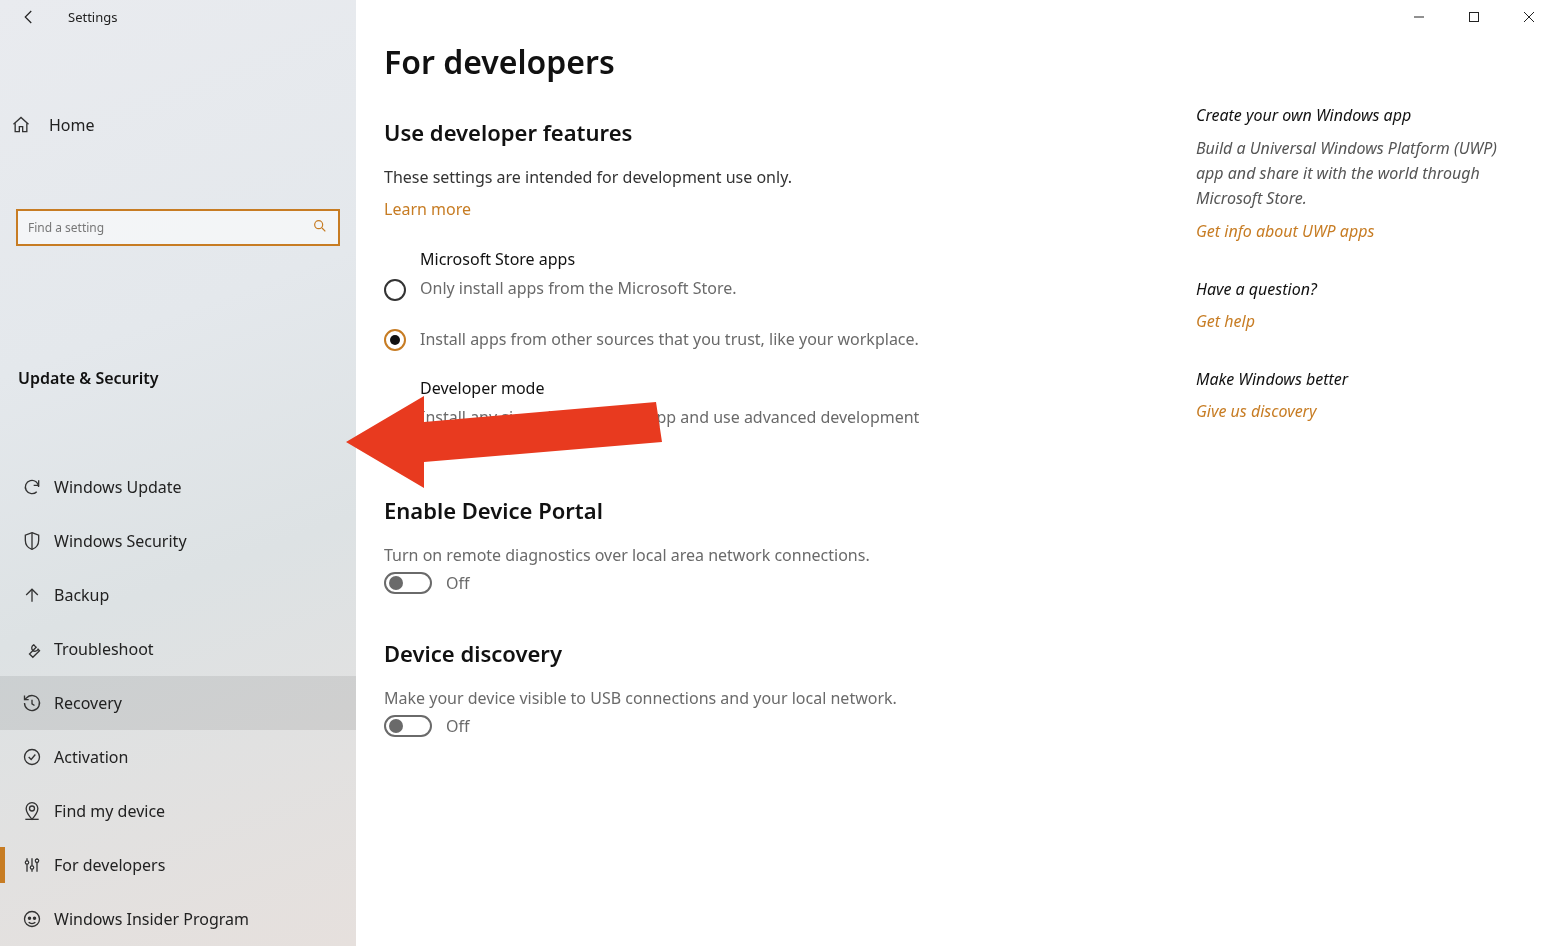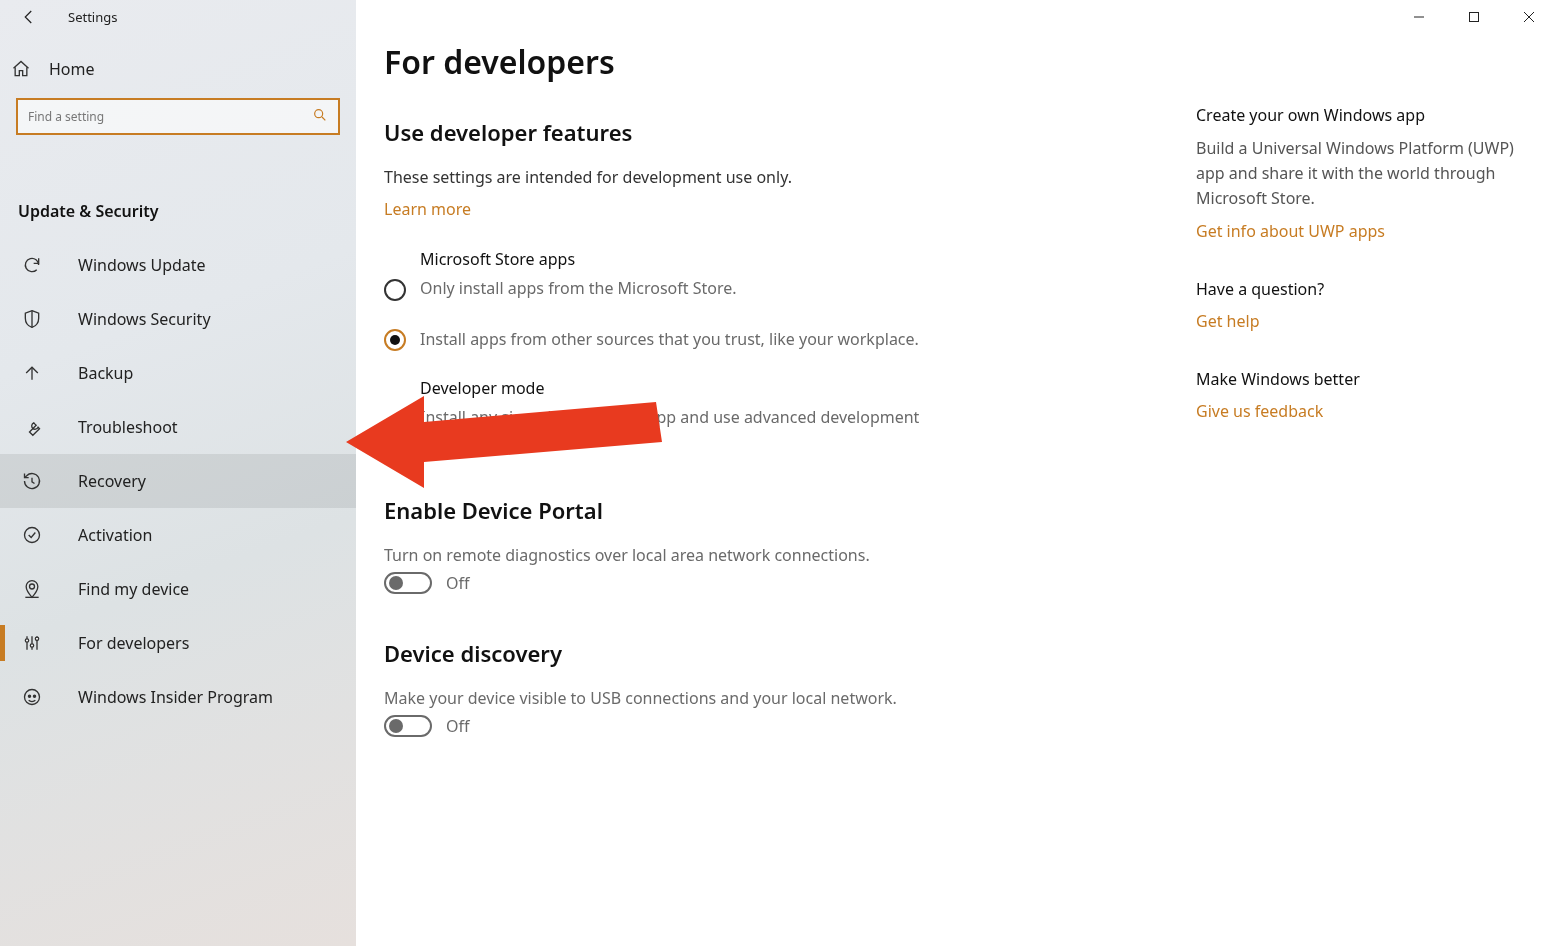--- a/index.html
+++ b/index.html
@@ -3,20 +3,21 @@
 <meta charset="utf-8">
 <style>
   * { box-sizing: border-box; margin: 0; padding: 0; font-family: "Segoe UI", -apple-system, system-ui, sans-serif; }
   html, body { width: 1556px; height: 946px; overflow: hidden; background: #fff; }
   .window { display: flex; width: 100%; height: 100%; }
   .sidebar {
     width: 356px; height: 100%;
     background: linear-gradient(160deg, #e9ebef 0%, #e4e8ec 35%, #dde2e4 60%, #e6e0dd 100%);
     display: flex; flex-direction: column;
     position: relative;
+    justify-content: space-between;
   }
   .titlebar { height: 34px; display: flex; align-items: center; padding-left: 12px; }
   .back-btn { width: 34px; height: 34px; display: flex; align-items: center; justify-content: center; cursor: pointer; }
   .app-title { font-size: 13px; padding-left: 22px; color: #222; }
   .home-row { display:flex; align-items:center; gap:18px; padding: 24px 0 18px 11px; cursor:pointer; }
   .home-label { font-size: 16px; color: #222; }
   .search-wrap { padding: 0 16px 20px 16px; }
   .search-box {
     width: 100%; height: 37px; border: 2px solid #c77c23;
     background: rgba(255,255,255,0.55);
@@ -24,33 +25,33 @@
   }
   .search-input {
     flex:1; border:none; outline:none; background:transparent;
     font-size: 12px; color:#333;
   }
   .search-input::placeholder { color:#777; }
   .search-icon { color:#c77c23; }
   .cat-label { font-size: 16px; font-weight: 600; padding: 6px 0 16px 18px; color:#111;margin-top:39px; }
   .nav-list { display:flex; flex-direction:column; }
   .nav-item {
-    display:flex; align-items:center; gap:36px;
+    display:flex; align-items:center; gap:12px;
     height:54px; padding-left:22px; cursor:pointer; position:relative;
     font-size:16px; color:#222;
   }
   .nav-item.selected { background: rgba(0,0,0,0.08); }
   .nav-item.accent::before {
     content:""; position:absolute; left:0; top:9px; bottom:9px; width:5px; background:#c77c23;
   }
   .ic { width:20px; height:20px; display:flex; align-items:center; justify-content:center; color:#333; flex-shrink:0; }
   .ic svg { width:20px; height:20px; }
   .main { flex:1; display:flex; position:relative; background:#fff; }
   .content { flex:1; padding: 40px 40px 0 28px; overflow:hidden; }
-  .side-panel { width:360px; padding: 104px 40px 0 0; }
+  .side-panel { width:360px; padding: 104px 40px 0 0; font-style: italic; }
   .h1 { font-size:32px; font-weight:600; color:#111; margin-bottom:34px; }
   .h2 { font-size:22px; font-weight:600; color:#111; margin-top:10px; margin-bottom:18px; }
   .body { font-size:16px; color:#333; line-height:1.55; }
   .sub { font-size:16px; color:#6a6a6a; line-height:1.55; }
   .link { font-size:16px; color:#c77c23; cursor:pointer; display:inline-block; }
   .radio-group { display:flex; flex-direction:column; gap:26px; margin-top:28px; margin-bottom:40px; max-width:560px;}
   .radio-item { display:flex; gap:14px; align-items:flex-end; cursor:pointer; }
   .radio { width:22px; height:22px; border:2px solid #333; border-radius:50%; flex-shrink:0; margin-top:1px; position:relative; }
   .radio.checked { border-color:#c77c23; }
   .radio.checked::after { content:""; position:absolute; inset:4px; border-radius:50%; background:#111; }
@@ -277,21 +278,21 @@
         <div class="sp-head">Create your own Windows app</div>
         <div class="sp-body">Build a Universal Windows Platform (UWP) app and share it with the world through Microsoft Store.</div>
         <span class="link">Get info about UWP apps</span>
       </div>
       <div class="sp-section">
         <div class="sp-head">Have a question?</div>
         <span class="link">Get help</span>
       </div>
       <div class="sp-section">
         <div class="sp-head">Make Windows better</div>
-        <span class="link">Give us feedback</span>
+        <span class="link">Give us discovery</span>
       </div>
     </aside>
 
     <svg class="arrow-annot" width="330" height="120" viewBox="0 0 330 120">
       <polygon points="0,60 78,14 78,40 310,20 316,60 78,80 78,106" fill="#e83a1f"></polygon>
     </svg>
 
   </main>
 </div>
 

